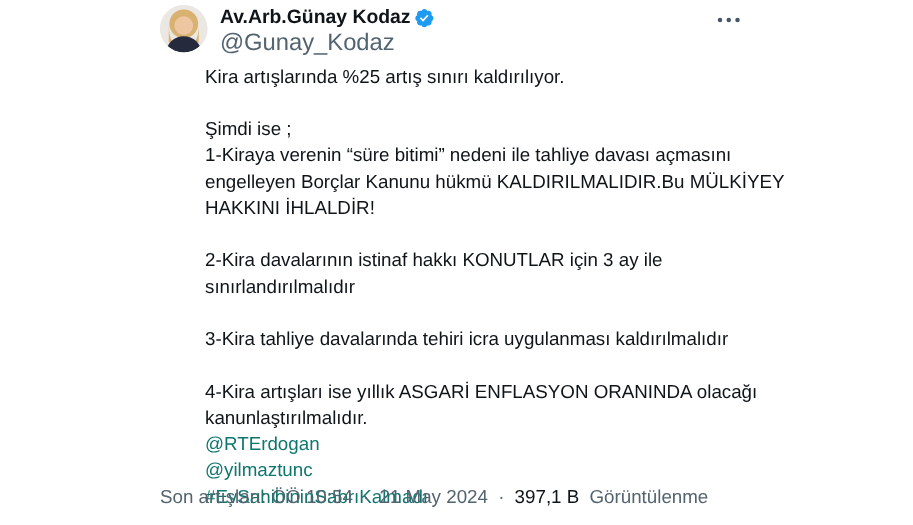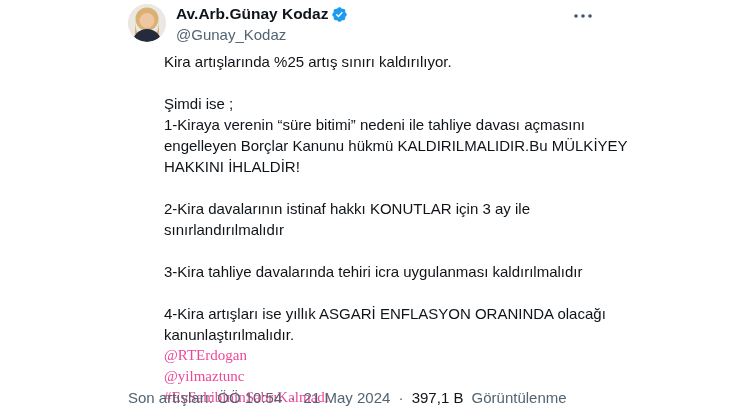--- a/index.html
+++ b/index.html
@@ -8,31 +8,31 @@
 
   .page { position: relative; width: 730px; height: 420px; background: #ffffff; }
 
   
   .header { position: absolute; left: 128px; top: 4px; width: 475px; display: flex; align-items: flex-start; }
   .avatar { width: 38px; height: 38px; border-radius: 50%; overflow: hidden; flex: 0 0 38px; cursor: pointer; background: #e9e6e1; }
   .id-block { margin-left: 10px; display: flex; flex-direction: column; }
   .name-row { display: flex; align-items: center; height: 20px; }
   .name { font-size: 15.5px; font-weight: bold; color: #0f1419; line-height: 20px; cursor: pointer; }
   .badge { width: 17px; height: 17px; margin-left: 3px; flex: 0 0 17px; }
-  .handle { font-size: 15px; color: #536471; line-height: 20px; margin-top: 1px; cursor: pointer; }
+  .handle { font-size: 19px; color: #536471; line-height: 20px; margin-top: 1px; cursor: pointer; }
 
   .more-button { position: absolute; left: 566px; top: 4px; width: 34px; height: 24px;
                  display: flex; align-items: center; justify-content: center; cursor: pointer; border-radius: 12px; }
   .more-button svg { display: block; }
 
   
   .tweet-body { position: absolute; left: 128px; top: 51px; width: 490px;
                 font-size: 15px; line-height: 21px; color: #0f1419; margin-left: 36px; }
   .tweet-text { white-space: pre-line; }
-  .tweet-link { display: block; color: #ec4899; text-decoration: none; cursor: pointer; line-height: 21px; font-family: Liberation Serif, serif; }
+  .tweet-link { display: block; color: #0f766e; text-decoration: none; cursor: pointer; line-height: 21px; }
 
   
   .footer { position: absolute; left: 128px; top: 388px; width: 560px;
             font-size: 15px; line-height: 20px; color: #536471; white-space: nowrap; }
   .footer .sep { padding: 0 4px; }
   .views-count { font-weight: normal; color: #0f1419; padding-right: 4px; }
 </style>
 </head>
 <body>
 

